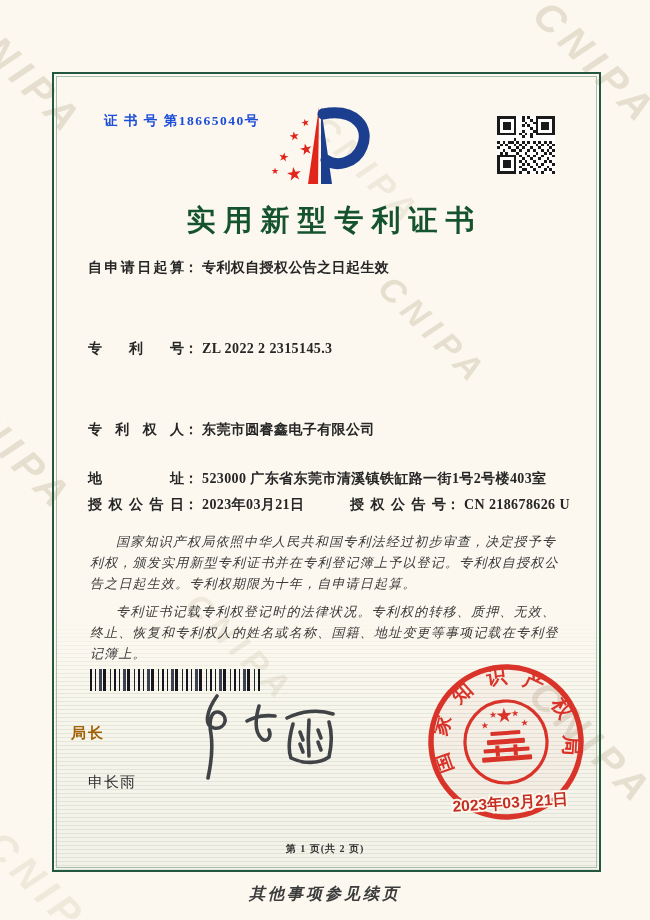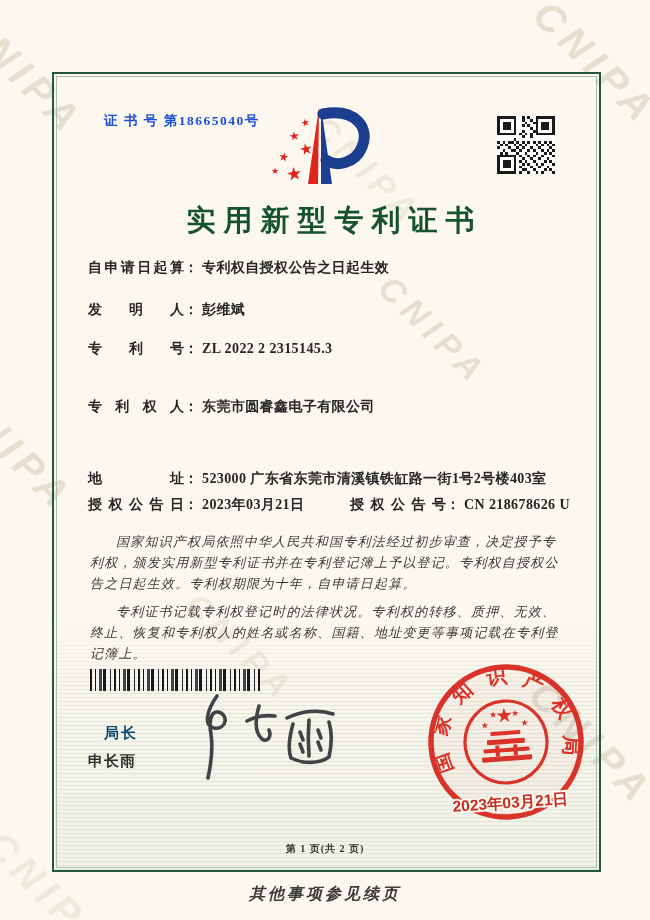--- a/index.html
+++ b/index.html
@@ -41,24 +41,24 @@
   .paras p{margin:0 0 7px 4px;text-indent:2em;}
   
   .barcode{position:absolute;left:90px;top:669px;width:172px;height:22px;
     background:repeating-linear-gradient(90deg,
       #15171c 0 2px, transparent 2px 5px,
       #15171c 5px 6px, transparent 6px 9px,
       #3a4254 9px 12px, transparent 12px 13px,
       #15171c 13px 16px, transparent 16px 20px,
       #23272f 20px 21px, transparent 21px 24px);}
   
-  .issuer-title{position:absolute;left:104px;top:724px;font-family:"Liberation Sans","DejaVu Sans",sans-serif;
-                font-size:15px;font-weight:700;color:#0c4a6e;letter-spacing:2px;text-align:right;}
-  .issuer-name{position:absolute;left:88px;top:752px;font-family:"Liberation Sans","DejaVu Sans",sans-serif;
-               font-size:15px;font-weight:700;color:#2f2f2f;letter-spacing:1px;}
+  .issuer-title{position:absolute;left:71px;top:724px;font-family:"Liberation Sans","DejaVu Sans",sans-serif;
+                font-size:15px;font-weight:700;color:#a16207;letter-spacing:2px;text-align:right;}
+  .issuer-name{position:absolute;left:88px;top:773px;font-family:"Liberation Sans","DejaVu Sans",sans-serif;
+               font-size:15px;font-weight:400;color:#2f2f2f;letter-spacing:1px;}
   .sign{position:absolute;left:183px;top:686px;width:170px;height:100px;}
   
   .seal{position:absolute;left:423px;top:659px;width:166px;height:166px;transform:rotate(-4deg);opacity:.93;}
   
   .page-no{position:absolute;left:0;top:842px;width:100%;text-align:center;
            font-size:10px;font-weight:700;letter-spacing:1px;color:#333;}
   .continuation{position:absolute;left:0;top:884px;width:100%;text-align:center;
                 font-style:italic;font-size:16px;font-weight:600;letter-spacing:3px;color:#3c3c3c;}
 </style>
 </head>
@@ -109,27 +109,24 @@
         <rect x="2" y="16" width="3" height="3"></rect>
     </g>
     <path fill="#1a1a1a" d="M9 0h1v1H9zM11 0h1v1h-1zM9 1h1v1H9zM12 1h1v1h-1zM10 2h1v1h-1zM13 2h1v1h-1zM9 3h1v1H9zM11 3h1v1h-1zM12 4h1v1h-1zM9 5h1v1H9zM13 5h1v1h-1zM8 6h1v1H8zM10 6h1v1h-1zM12 6h1v1h-1zM9 7h1v1H9zM12 7h1v1h-1zM6 8h1v1H6zM0 9h1v1H0zM2 9h1v1H2zM4 9h1v1H4zM5 9h1v1H5zM7 9h1v1H7zM9 9h1v1H9zM11 9h1v1h-1zM13 9h1v1h-1zM15 9h1v1h-1zM17 9h1v1h-1zM19 9h1v1h-1zM1 10h1v1H1zM3 10h1v1H3zM6 10h1v1H6zM8 10h1v1H8zM10 10h1v1h-1zM14 10h1v1h-1zM16 10h1v1h-1zM18 10h1v1h-1zM20 10h1v1h-1zM0 11h1v1H0zM4 11h1v1H4zM7 11h1v1H7zM9 11h1v1H9zM12 11h1v1h-1zM15 11h1v1h-1zM19 11h1v1h-1zM2 12h1v1H2zM5 12h1v1H5zM6 12h1v1H6zM8 12h1v1H8zM11 12h1v1h-1zM13 12h1v1h-1zM16 12h1v1h-1zM18 12h1v1h-1zM20 12h1v1h-1zM1 13h1v1H1zM3 13h1v1H3zM7 13h1v1H7zM10 13h1v1h-1zM14 13h1v1h-1zM17 13h1v1h-1zM19 13h1v1h-1zM8 14h1v1H8zM11 14h1v1h-1zM13 14h1v1h-1zM16 14h1v1h-1zM20 14h1v1h-1zM9 15h1v1H9zM12 15h1v1h-1zM15 15h1v1h-1zM18 15h1v1h-1zM8 16h1v1H8zM10 16h1v1h-1zM13 16h1v1h-1zM17 16h1v1h-1zM19 16h1v1h-1zM9 17h1v1H9zM11 17h1v1h-1zM14 17h1v1h-1zM16 17h1v1h-1zM20 17h1v1h-1zM8 18h1v1H8zM12 18h1v1h-1zM15 18h1v1h-1zM18 18h1v1h-1zM9 19h1v1H9zM10 19h1v1h-1zM13 19h1v1h-1zM17 19h1v1h-1zM19 19h1v1h-1zM8 20h1v1H8zM11 20h1v1h-1zM14 20h1v1h-1zM16 20h1v1h-1zM20 20h1v1h-1z"></path>
   </svg>
 
   <div class="title">实用新型专利证书</div>
 
   <div class="row" style="top:259px">
     <span class="lab">自申请日起算</span><span class="colon">：</span><span class="val">专利权自授权公告之日起生效</span>
   </div>
-  <div class="row" style="top:301px">
-    <span class="lab">发明人</span><span class="colon">：</span><span class="val">彭维斌</span>
-  </div>
   <div class="row" style="top:340px">
     <span class="lab">专利号</span><span class="colon">：</span><span class="val">ZL 2022 2 2315145.3</span>
   </div>
-  <div class="row" style="top:398px">
+  <div class="row" style="top:421px">
     <span class="lab">专利权人</span><span class="colon">：</span><span class="val">东莞市圆睿鑫电子有限公司</span>
   </div>
   <div class="row" style="top:470px">
     <span class="lab">地址</span><span class="colon">：</span><span class="val">523000 广东省东莞市清溪镇铁缸路一街1号2号楼403室</span>
   </div>
 
   <div class="row" style="top:496px">
     <span class="lab">授权公告日</span><span class="colon">：</span><span class="val">2023年03月21日</span>
     <span class="grant-right">
       <span class="lab">授权公告号</span><span class="colon">：</span><span class="val">CN 218678626 U</span>

